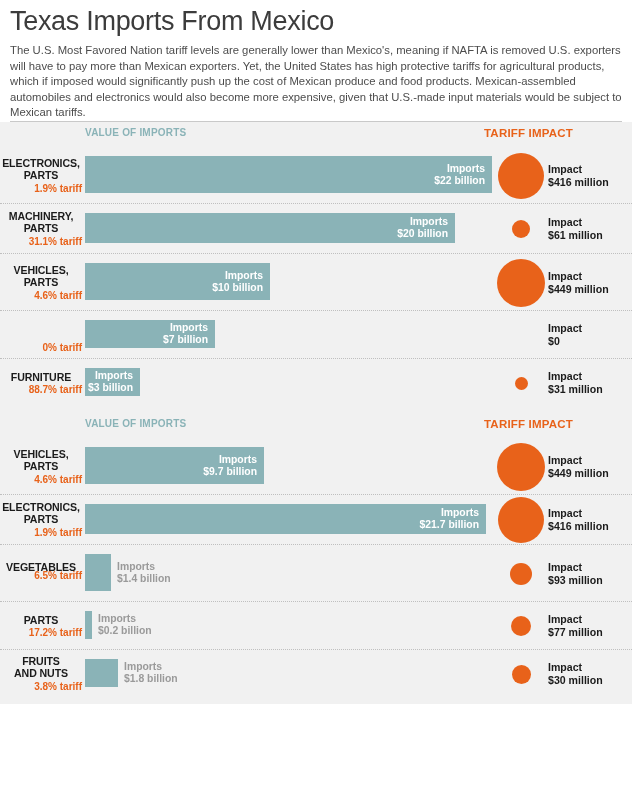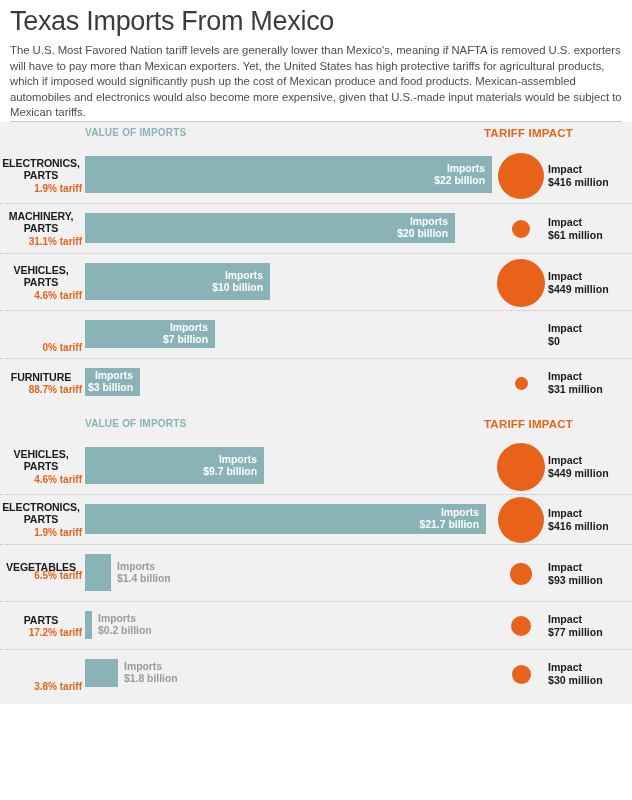--- a/index.html
+++ b/index.html
@@ -200,20 +200,21 @@
             <div class="cat" style="top:12px">PARTS</div>
             <div class="tariff" style="top:25.4px">17.2% tariff</div>
             <div class="bar" style="top:9px;width:7px;height:28px;"></div>
             <div class="barlab outside" style="left:98px;top:11px;"><span>Imports</span><br><span>$0.2 billion</span></div>
             <div class="circ" style="left:511px;top:14px;width:20px;height:20px;"></div>
             <div class="imp" style="left:548px;top:11px;"><span>Impact</span><br><span>$77 million</span></div>
           </div>
         </div>
         <div class="row" style="height: 48px;">
           <div class="rowinner">
+            <div class="cat" style="top:5px">FRUITS<br>AND NUTS</div>
             <div class="tariff" style="top:30.8px">3.8% tariff</div>
             <div class="bar" style="top:9px;width:33px;height:28px;"></div>
             <div class="barlab outside" style="left:124px;top:11px;"><span>Imports</span><br><span>$1.8 billion</span></div>
             <div class="circ" style="left:511.5px;top:15px;width:19px;height:19px;"></div>
             <div class="imp" style="left:548px;top:11px;"><span>Impact</span><br><span>$30 million</span></div>
           </div>
         </div>
       </div>
     </div>
 

